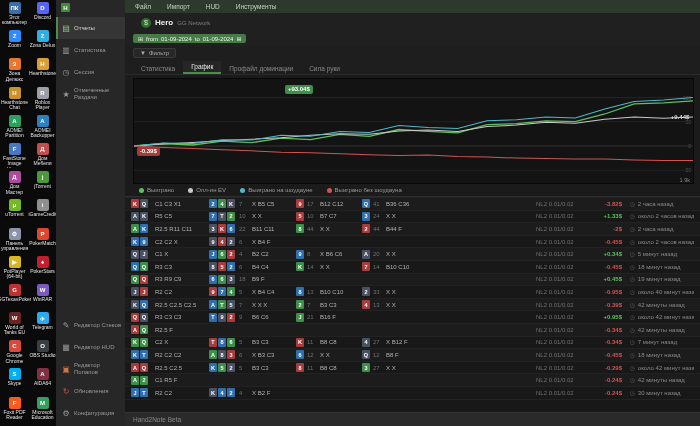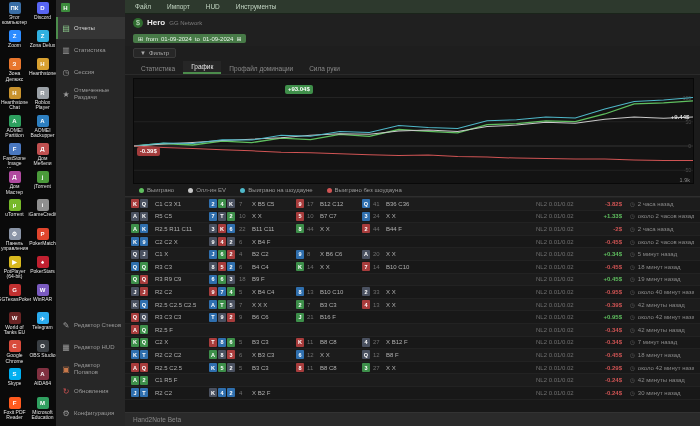--- a/index.html
+++ b/index.html
@@ -28,21 +28,21 @@
   .snav2{position:absolute;bottom:2px;left:0;right:0;}
   .sitem{height:22px;display:flex;align-items:center;gap:3px;padding-left:5px;cursor:pointer;color:#9a9a9a;}
   .sitem.active{background:#353535;color:#ddd;border-left:2px solid #4c8c4c;padding-left:3px;}
   .sitem .sic{width:10px;font-size:8px;text-align:center;flex:none;}
   .sitem .slb{font-size:6px;line-height:1.1;}
 
   
   .main{position:absolute;left:69px;top:0;right:0;bottom:0;background:#1b1b1b;}
   .menubar{height:13px;background:#2d392d;display:flex;align-items:center;gap:16px;padding-left:10px;border-bottom:1px solid #1a241a;}
   .menubar .mi{font-size:6.5px;color:#c2d4c2;cursor:pointer;}
-  .hdr{height:17px;display:flex;align-items:center;gap:4px;padding-left:8px;background:#202020;}
+  .hdr{height:17px;display:flex;align-items:center;gap:4px;padding-left:16px;background:#202020;}
   .hdr .cur{width:10px;height:10px;border-radius:50%;background:#2f6b2f;color:#cfe8cf;font-size:7px;
             display:flex;align-items:center;justify-content:center;}
   .hdr .t{font-size:8px;color:#ededed;font-weight:bold;}
   .hdr .st{font-size:6px;color:#7c7c7c;}
   .daterow{height:15px;display:flex;align-items:center;padding-left:8px;background:#202020;}
   .datechip{display:flex;align-items:center;gap:3px;background:#477a47;border-radius:2px;padding:1px 5px;
             color:#eaf5ea;font-size:6px;cursor:pointer;}
   .filtrow{height:14px;display:flex;align-items:center;padding-left:8px;background:#1e1e1e;}
   .filterbtn{display:flex;align-items:center;gap:3px;border:1px solid #3a3a3a;background:#272727;color:#aaa;
              font-size:6px;padding:1px 6px;border-radius:2px;cursor:pointer;}

